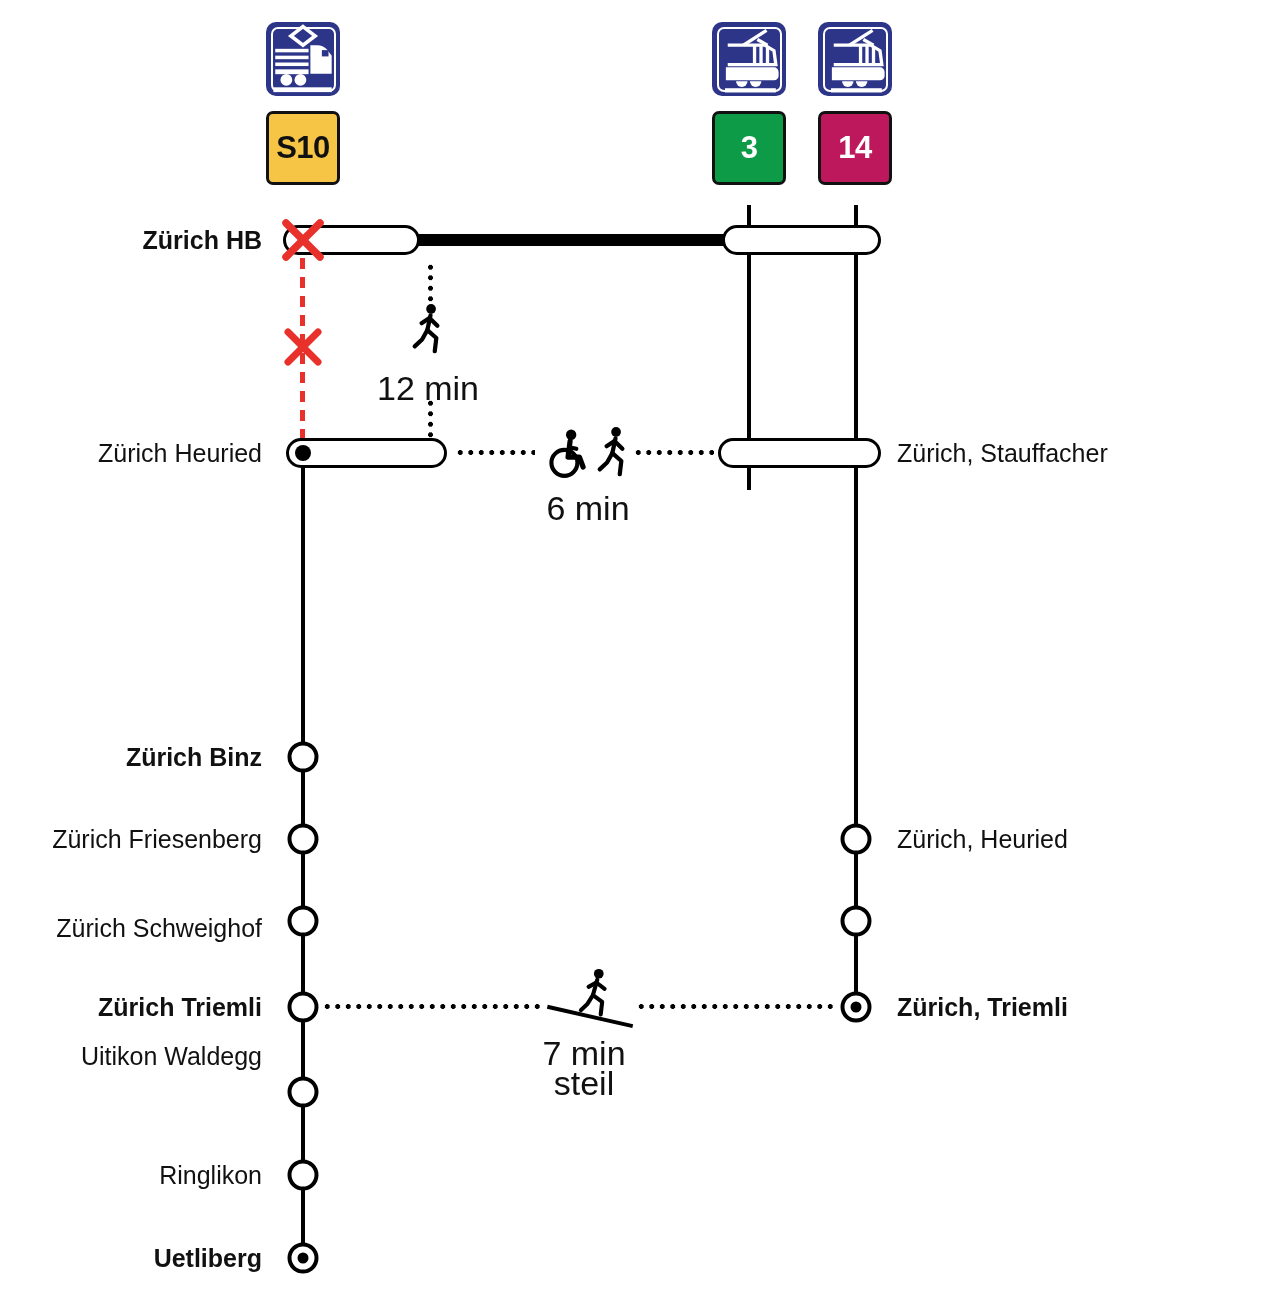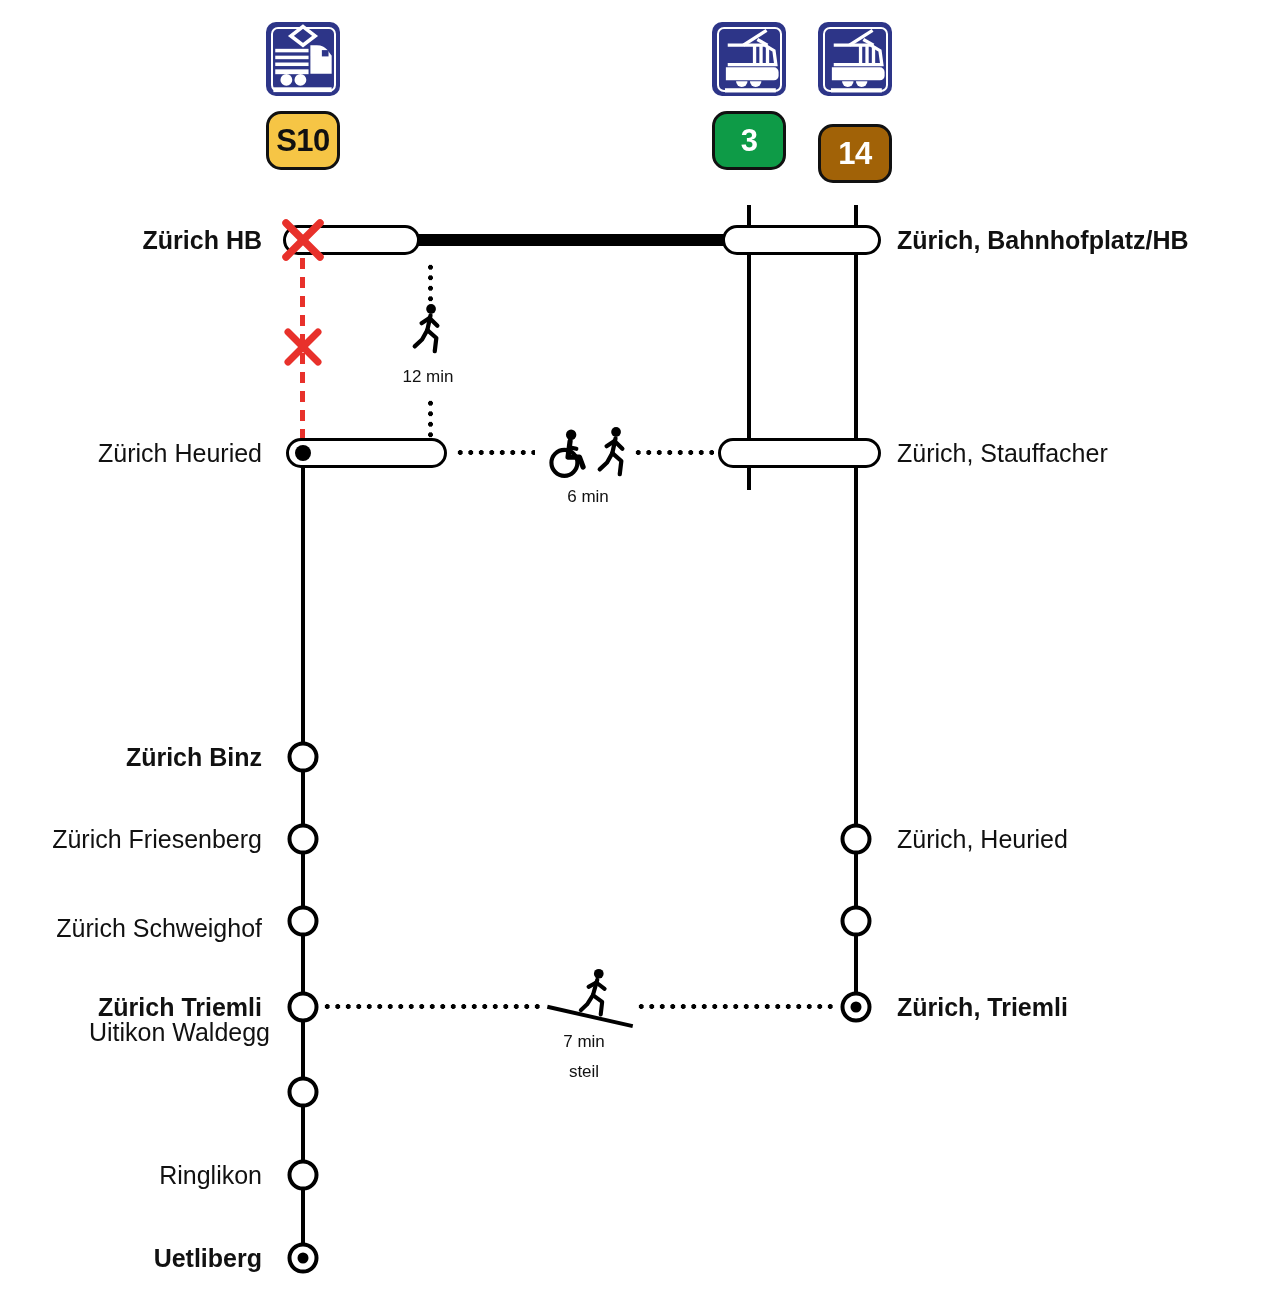--- a/index.html
+++ b/index.html
@@ -6,21 +6,21 @@
   #stage{position:relative;width:1280px;height:1292px;background:#fff;overflow:hidden;
          font-family:"Liberation Sans","DejaVu Sans",sans-serif;color:#111;}
   .abs{position:absolute;}
 
   
   .vehicle-icon{width:74px;height:74px;background:var(--iconbg,#2D3588);border-radius:10px;}
   .vehicle-icon::before{content:'';position:absolute;inset:4.5px;border:2.5px solid #fff;border-radius:7px;}
   .vehicle-icon svg{position:absolute;inset:0;width:100%;height:100%;}
 
   
-  .badge{width:74px;height:59px;border:3px solid #111;border-radius:15px;
+  .badge{width:74px;height:74px;border:3px solid #111;border-radius:7px;
          display:flex;align-items:center;justify-content:center;
          font-weight:bold;font-size:31px;box-sizing:border-box;letter-spacing:-0.5px;}
 
   
   .vline{width:4px;background:#000;z-index:1;}
   .thick{height:12px;background:#000;z-index:1;}
 
   
   .pill{height:30px;background:#fff;border:3.5px solid #000;border-radius:15px;box-sizing:border-box;z-index:2;}
 
@@ -41,21 +41,21 @@
   
   .red-dash{width:5px;z-index:1;
       background-image:repeating-linear-gradient(to bottom,var(--disruption,#E8312B) 0 11px,transparent 11px 19px);}
   .xmark{color:var(--disruption,#E8312B);z-index:4;}
 
   
   .lbl{font-size:25px;line-height:1;transform:translateY(-50%);white-space:nowrap;z-index:3;}
   .lbl.left{left:0;width:262px;text-align:right;}
   .lbl.right{left:897px;}
   .lbl.b{font-weight:bold;}
-  .walklbl{font-size:17px;line-height:1;transform:translate(-50%,-50%);white-space:nowrap;z-index:3;}
+  .walklbl{font-size:34px;line-height:1;transform:translate(-50%,-50%);white-space:nowrap;z-index:3;margin-top:12px;}
 
   .icon-svg{z-index:3;}
 </style>
 </head>
 <body>
 
 <div id="stage">
 
   <div class="abs vehicle-icon" style="left: 266px; top: 22px; --iconbg: #2D3588;">
     <svg viewBox="0 0 40 40">
@@ -107,21 +107,21 @@
         <path d="M7.5 24.5 h26 a2.5 2.5 0 0 1 2.5 2.5 v2 a2.5 2.5 0 0 1 -2.5 2.5 h-26 z"></path>
         <path d="M13 32 a3.1 3.1 0 0 0 6.2 0 z"></path>
         <path d="M20.5 32 a3.1 3.1 0 0 0 6.2 0 z"></path>
         <rect x="7" y="35.8" width="27.5" height="2.3"></rect>
       </g>
     </svg>
   </div>
 
   <div class="abs badge" style="left: 266px; top: 111px; background-color: rgb(246, 197, 69); color: rgb(17, 17, 17);">S10</div>
   <div class="abs badge" style="left: 712px; top: 111px; background-color: rgb(14, 155, 71); color: rgb(255, 255, 255);">3</div>
-  <div class="abs badge" style="left: 818px; top: 124px; background-color: #a16207; color: rgb(255, 255, 255);">14</div>
+  <div class="abs badge" style="left: 818px; top: 111px; background-color: #be185d; color: rgb(255, 255, 255);">14</div>
 
   <div class="abs vline" style="left:747px;top:205px;height:285px;"></div>
   <div class="abs vline" style="left:854px;top:205px;height:787px;"></div>
   <div class="abs vline" style="left:301px;top:453px;height:790px;"></div>
   <div class="abs thick" style="left:415px;top:234px;width:312px;"></div>
 
   <div class="abs red-dash" style="left:300px;top:258px;height:180px;"></div>
   <svg class="abs xmark" style="left:279px;top:216px;" width="48" height="48" viewBox="0 0 48 48">
     <g stroke="currentColor" stroke-width="7.5" stroke-linecap="round">
       <line x1="7" y1="7" x2="41" y2="41"></line>
@@ -204,22 +204,21 @@
   <div class="abs stop" style="left:856px;top:839px;"></div>
   <div class="abs stop" style="left:856px;top:921px;"></div>
   <div class="abs terminus" style="left:856px;top:1007px;"></div>
 
   <div class="abs lbl left b" style="top:240px;">Zürich HB</div>
   <div class="abs lbl left" style="top:453px;">Zürich Heuried</div>
   <div class="abs lbl left b" style="top:757px;">Zürich Binz</div>
   <div class="abs lbl left" style="top:839px;">Zürich Friesenberg</div>
   <div class="abs lbl left" style="top:921px;margin-top:7px;">Zürich Schweighof</div>
   <div class="abs lbl left b" style="top:1007px;">Zürich Triemli</div>
-  <div class="abs lbl left" style="top:1032px;margin-left:8px;">Uitikon Waldegg</div>
+  <div class="abs lbl left" style="top:1056px;">Uitikon Waldegg</div>
   <div class="abs lbl left" style="top:1175px;">Ringlikon</div>
   <div class="abs lbl left b" style="top:1258px;">Uetliberg</div>
 
-  <div class="abs lbl right b" style="top:240px;">Zürich, Bahnhofplatz/HB</div>
   <div class="abs lbl right" style="top:453px;">Zürich, Stauffacher</div>
   <div class="abs lbl right" style="top:839px;">Zürich, Heuried</div>
   <div class="abs lbl right b" style="top:1007px;">Zürich, Triemli</div>
 
 </div>
 
 </body></html>

